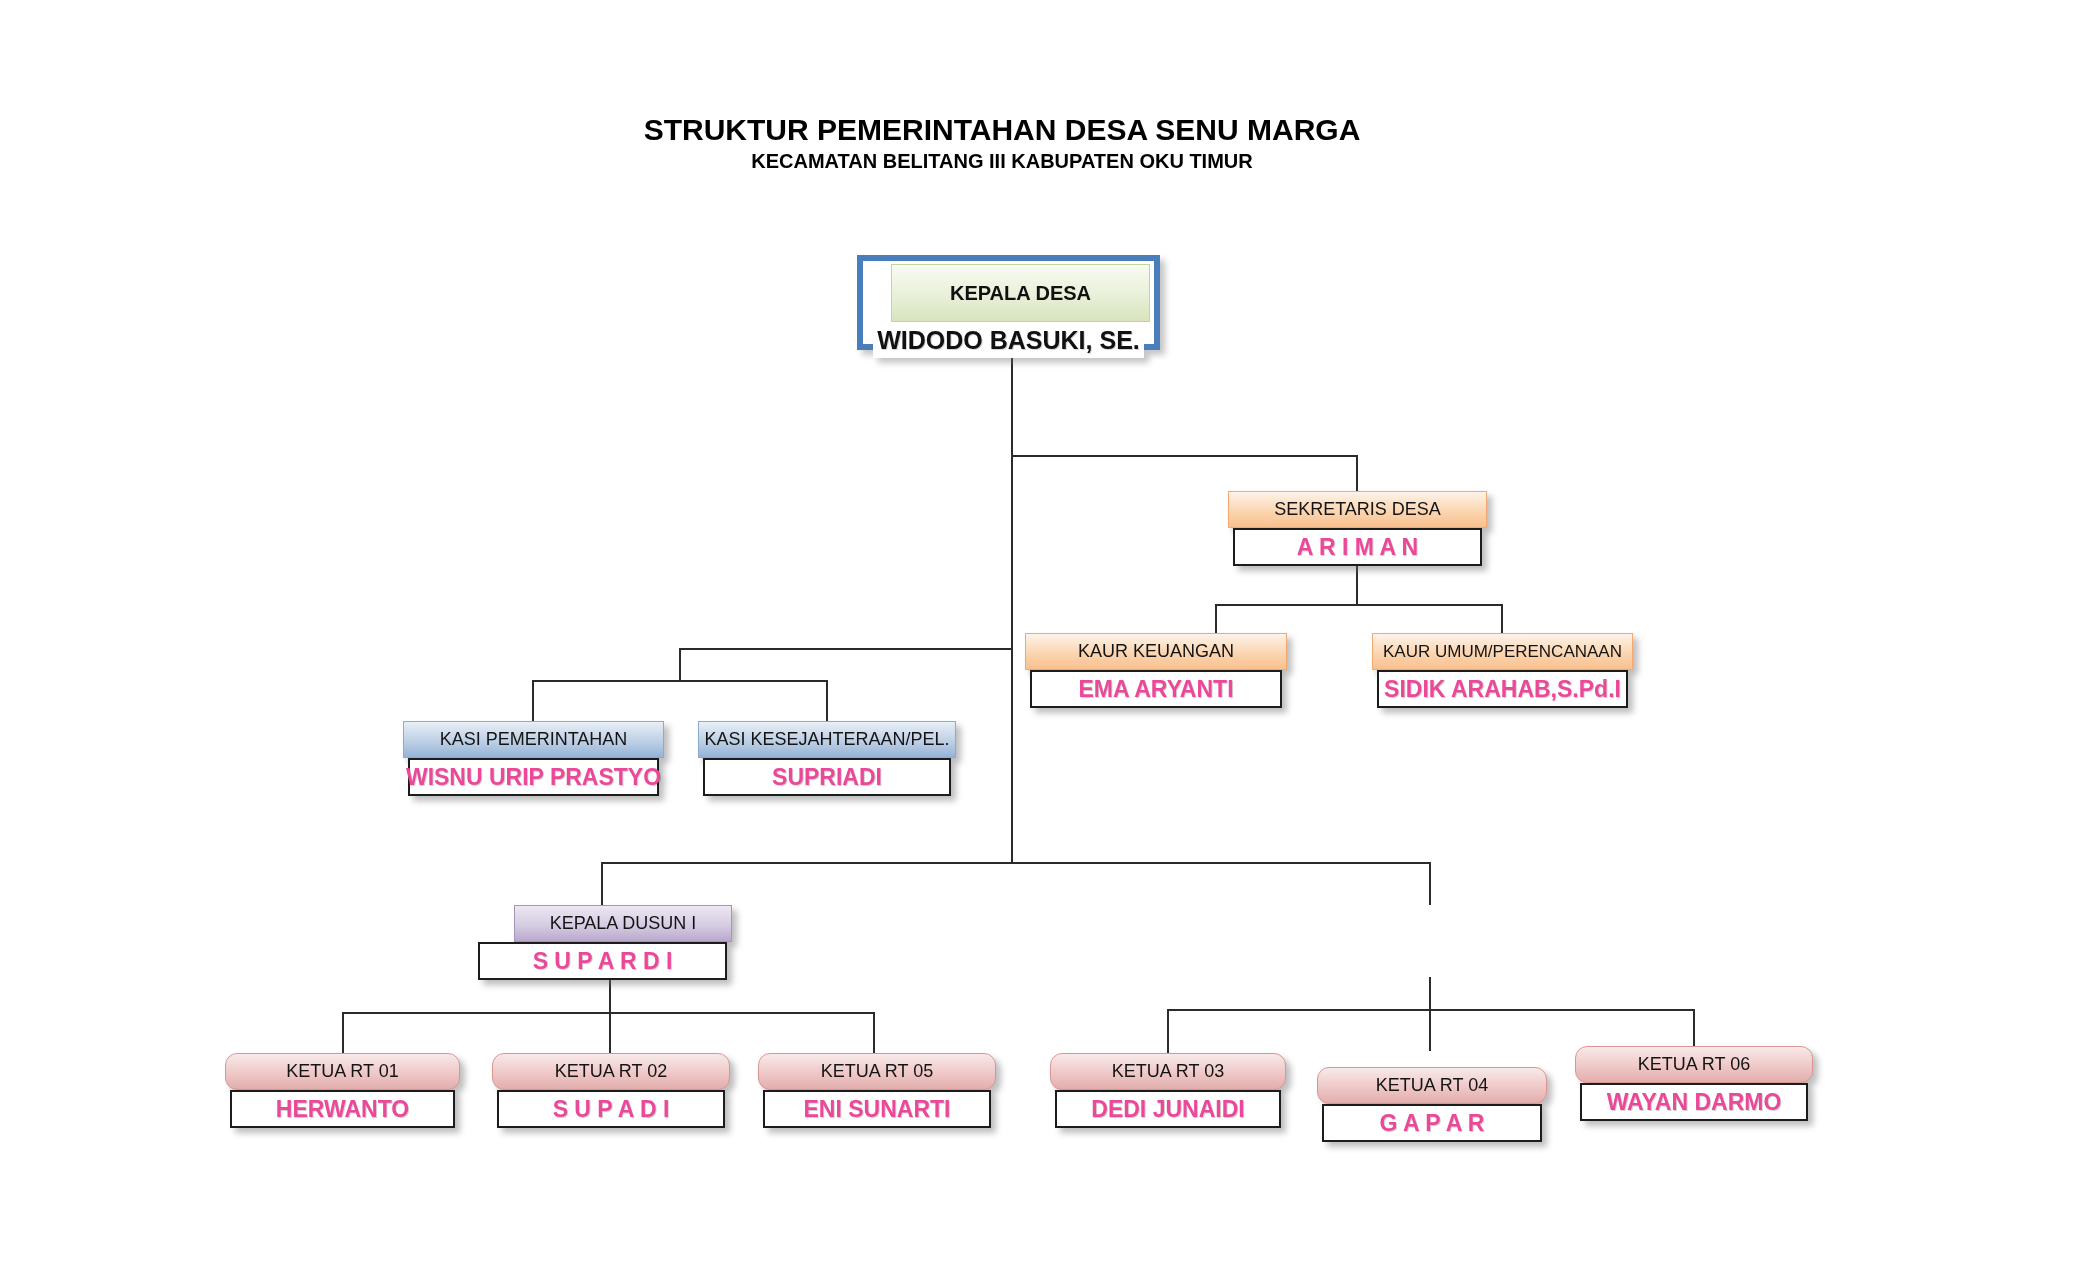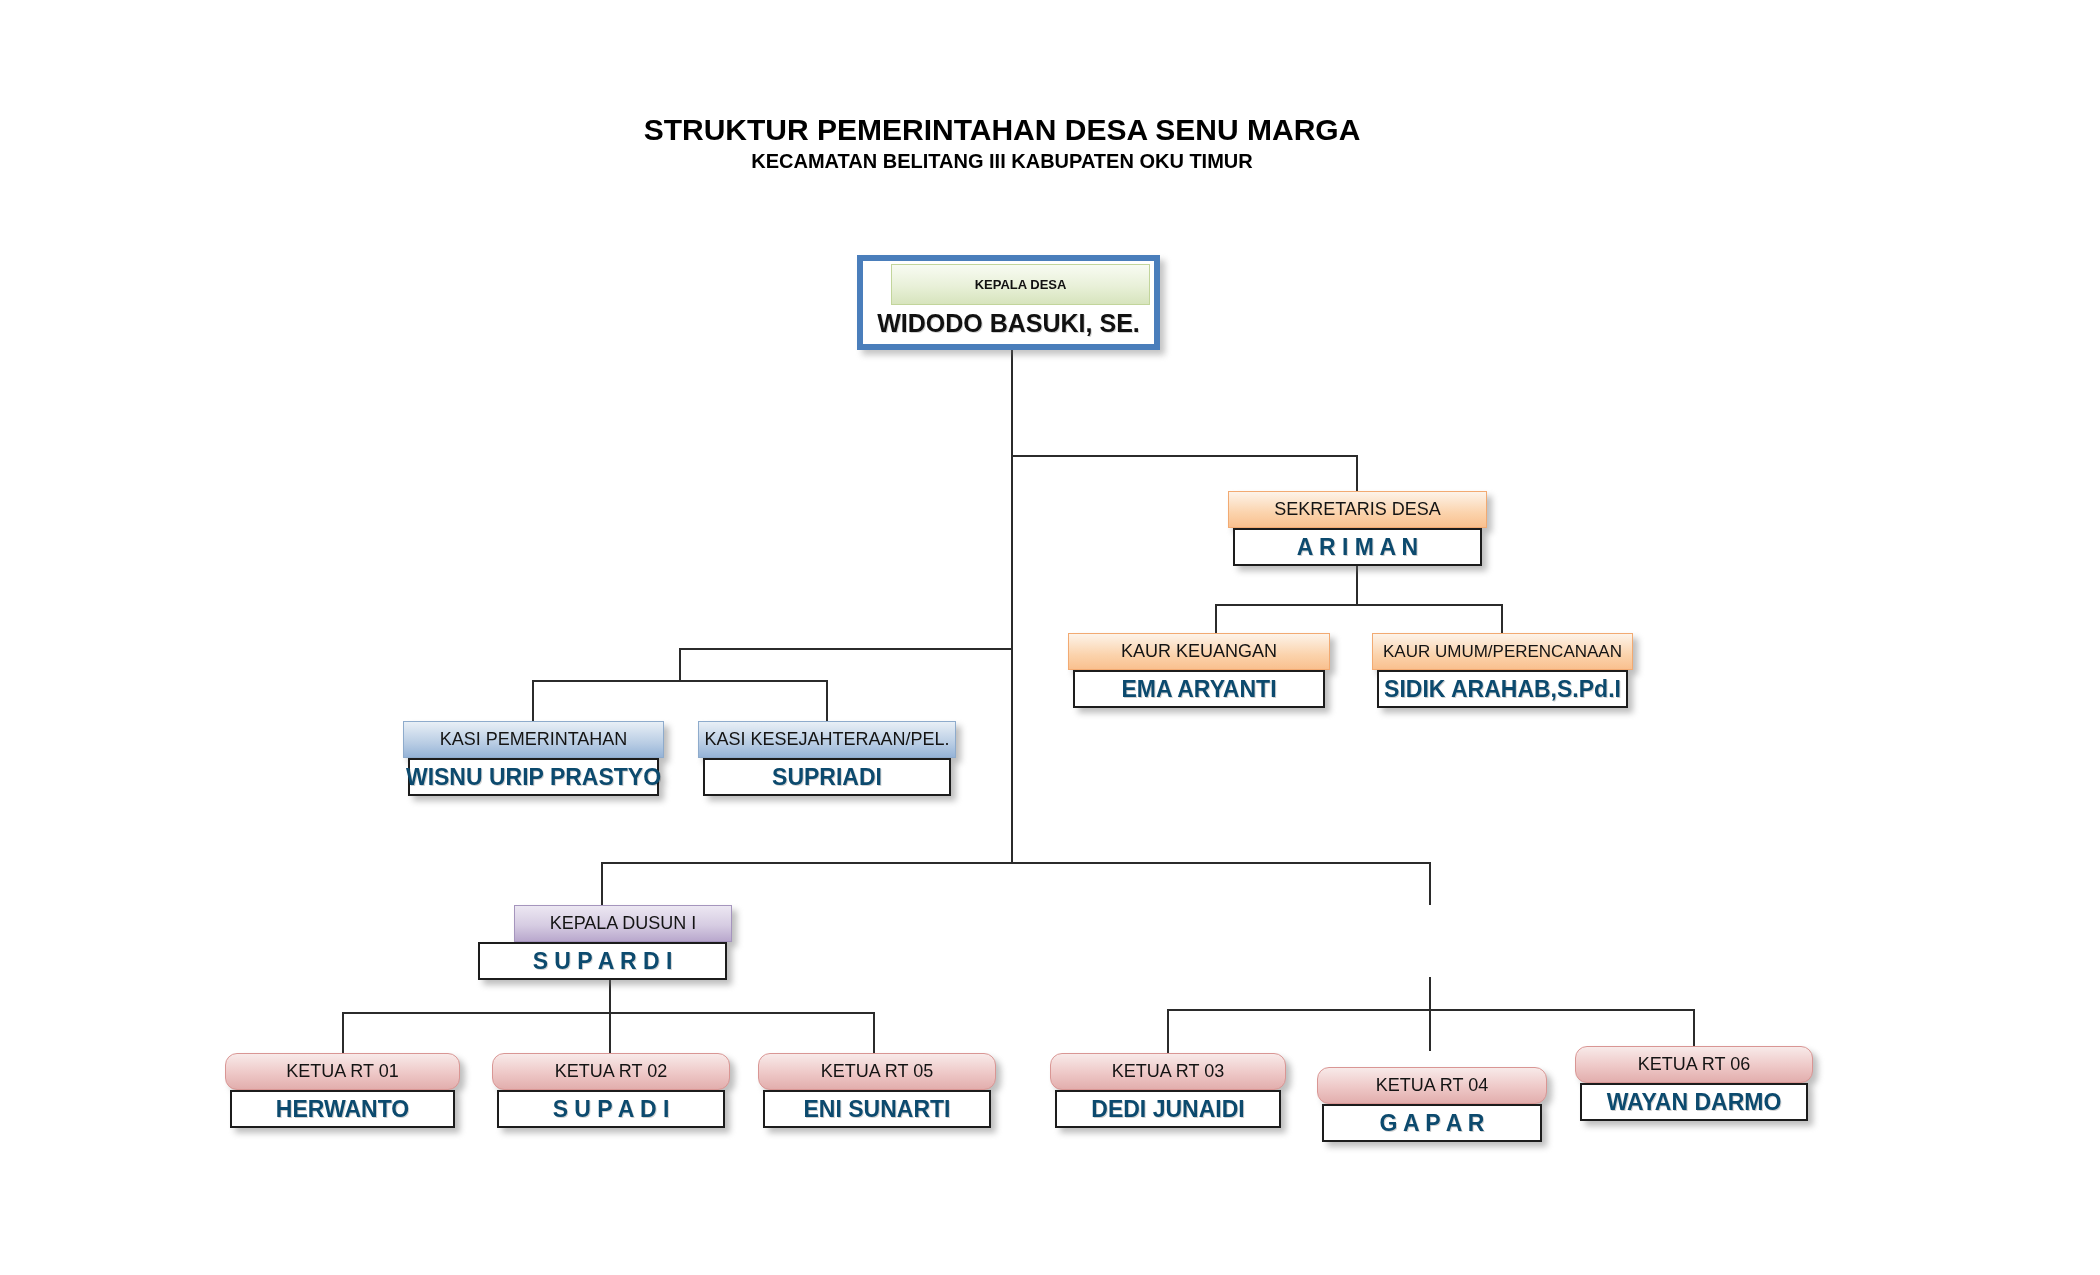--- a/index.html
+++ b/index.html
@@ -22,41 +22,41 @@
   .node-header{
     position:relative;height:37px;
     display:flex;align-items:center;justify-content:center;
     font-size:18px;color:#141414;border:1px solid;
     box-sizing:border-box;
   }
   .node-body{
     margin:0 5px;height:38px;background:#ffffff;
     border:2px solid #1c1c1c;box-sizing:border-box;
     display:flex;align-items:center;justify-content:center;
-    font-weight:700;font-size:23px;color:#0c4a6e;
+    font-weight:700;font-size:23px;color:#ec4899;
     text-shadow:1px 1px 0 rgba(0,0,0,0.18);
     white-space:nowrap;
   }
   .theme-orange .node-header{background:linear-gradient(180deg,#fdf3e9 0%,#fbd3ac 60%,#f9c08f 100%);border-color:#f2aa72;}
   .theme-blue   .node-header{background:linear-gradient(180deg,#e8eff6 0%,#b9cde4 60%,#95b3d7 100%);border-color:#8eabcc;}
   .theme-purple .node-header{background:linear-gradient(180deg,#ece7f2 0%,#d6cce2 55%,#b9a8cd 100%);border-color:#aron;margin-left:41px;}
   .theme-purple .node-header{background:linear-gradient(180deg,#ece7f2 0%,#d6cce2 55%,#b9a8cd 100%);border-color:#a595bd;}
   .theme-pink   .node-header{background:linear-gradient(180deg,#f8eae9 0%,#eec8c7 55%,#e2aead 100%);border-color:#d99694;border-radius:12px;}
 
   
   .node-kepala{
     position:absolute;left:857px;top:255px;width:303px;height:95px;
     border:6px solid #4a7ebb;background:#ffffff;box-sizing:border-box;
     padding:3px 4px;filter:drop-shadow(5px 5px 3px rgba(110,110,110,0.4));
   }
   .kepala-header{
-    height:41px;box-sizing:border-box;border:1px solid #c2d59b;
+    height:58px;box-sizing:border-box;border:1px solid #c2d59b;
     background:linear-gradient(180deg,#f8fbf2 0%,#e8f0d8 55%,#d7e4bd 100%);
     display:flex;align-items:center;justify-content:center;
-    font-size:13px;font-weight:700;color:#111;margin-left:24px;
+    font-size:20px;font-weight:700;color:#111;margin-left:24px;
   }
   .kepala-body{
     height:36px;margin:0 6px;background:#fff;
     display:flex;align-items:center;justify-content:center;
     font-size:25px;font-weight:700;color:#111;
     text-shadow:1px 1px 0 rgba(0,0,0,0.18);
   }
 </style>
 </head>
 <body>
@@ -112,21 +112,21 @@
 
   <div class="node theme-orange" style="left:1228px;top:491px;width:259px;">
     <div class="node-header">
         <span>SEKRETARIS DESA</span>
       </div>
     <div class="node-body">
         <span>A R I M A N</span>
       </div>
   </div>
 
-  <div class="node theme-orange" style="left:1068px;top:633px;width:262px;">
+  <div class="node theme-orange" style="left:1025px;top:633px;width:262px;">
     <div class="node-header">
         <span>KAUR KEUANGAN</span>
       </div>
     <div class="node-body">
         <span>EMA ARYANTI</span>
       </div>
   </div>
 
   <div class="node theme-orange" style="left:1372px;top:633px;width:261px;">
     <div class="node-header" style="font-size:17px;">

